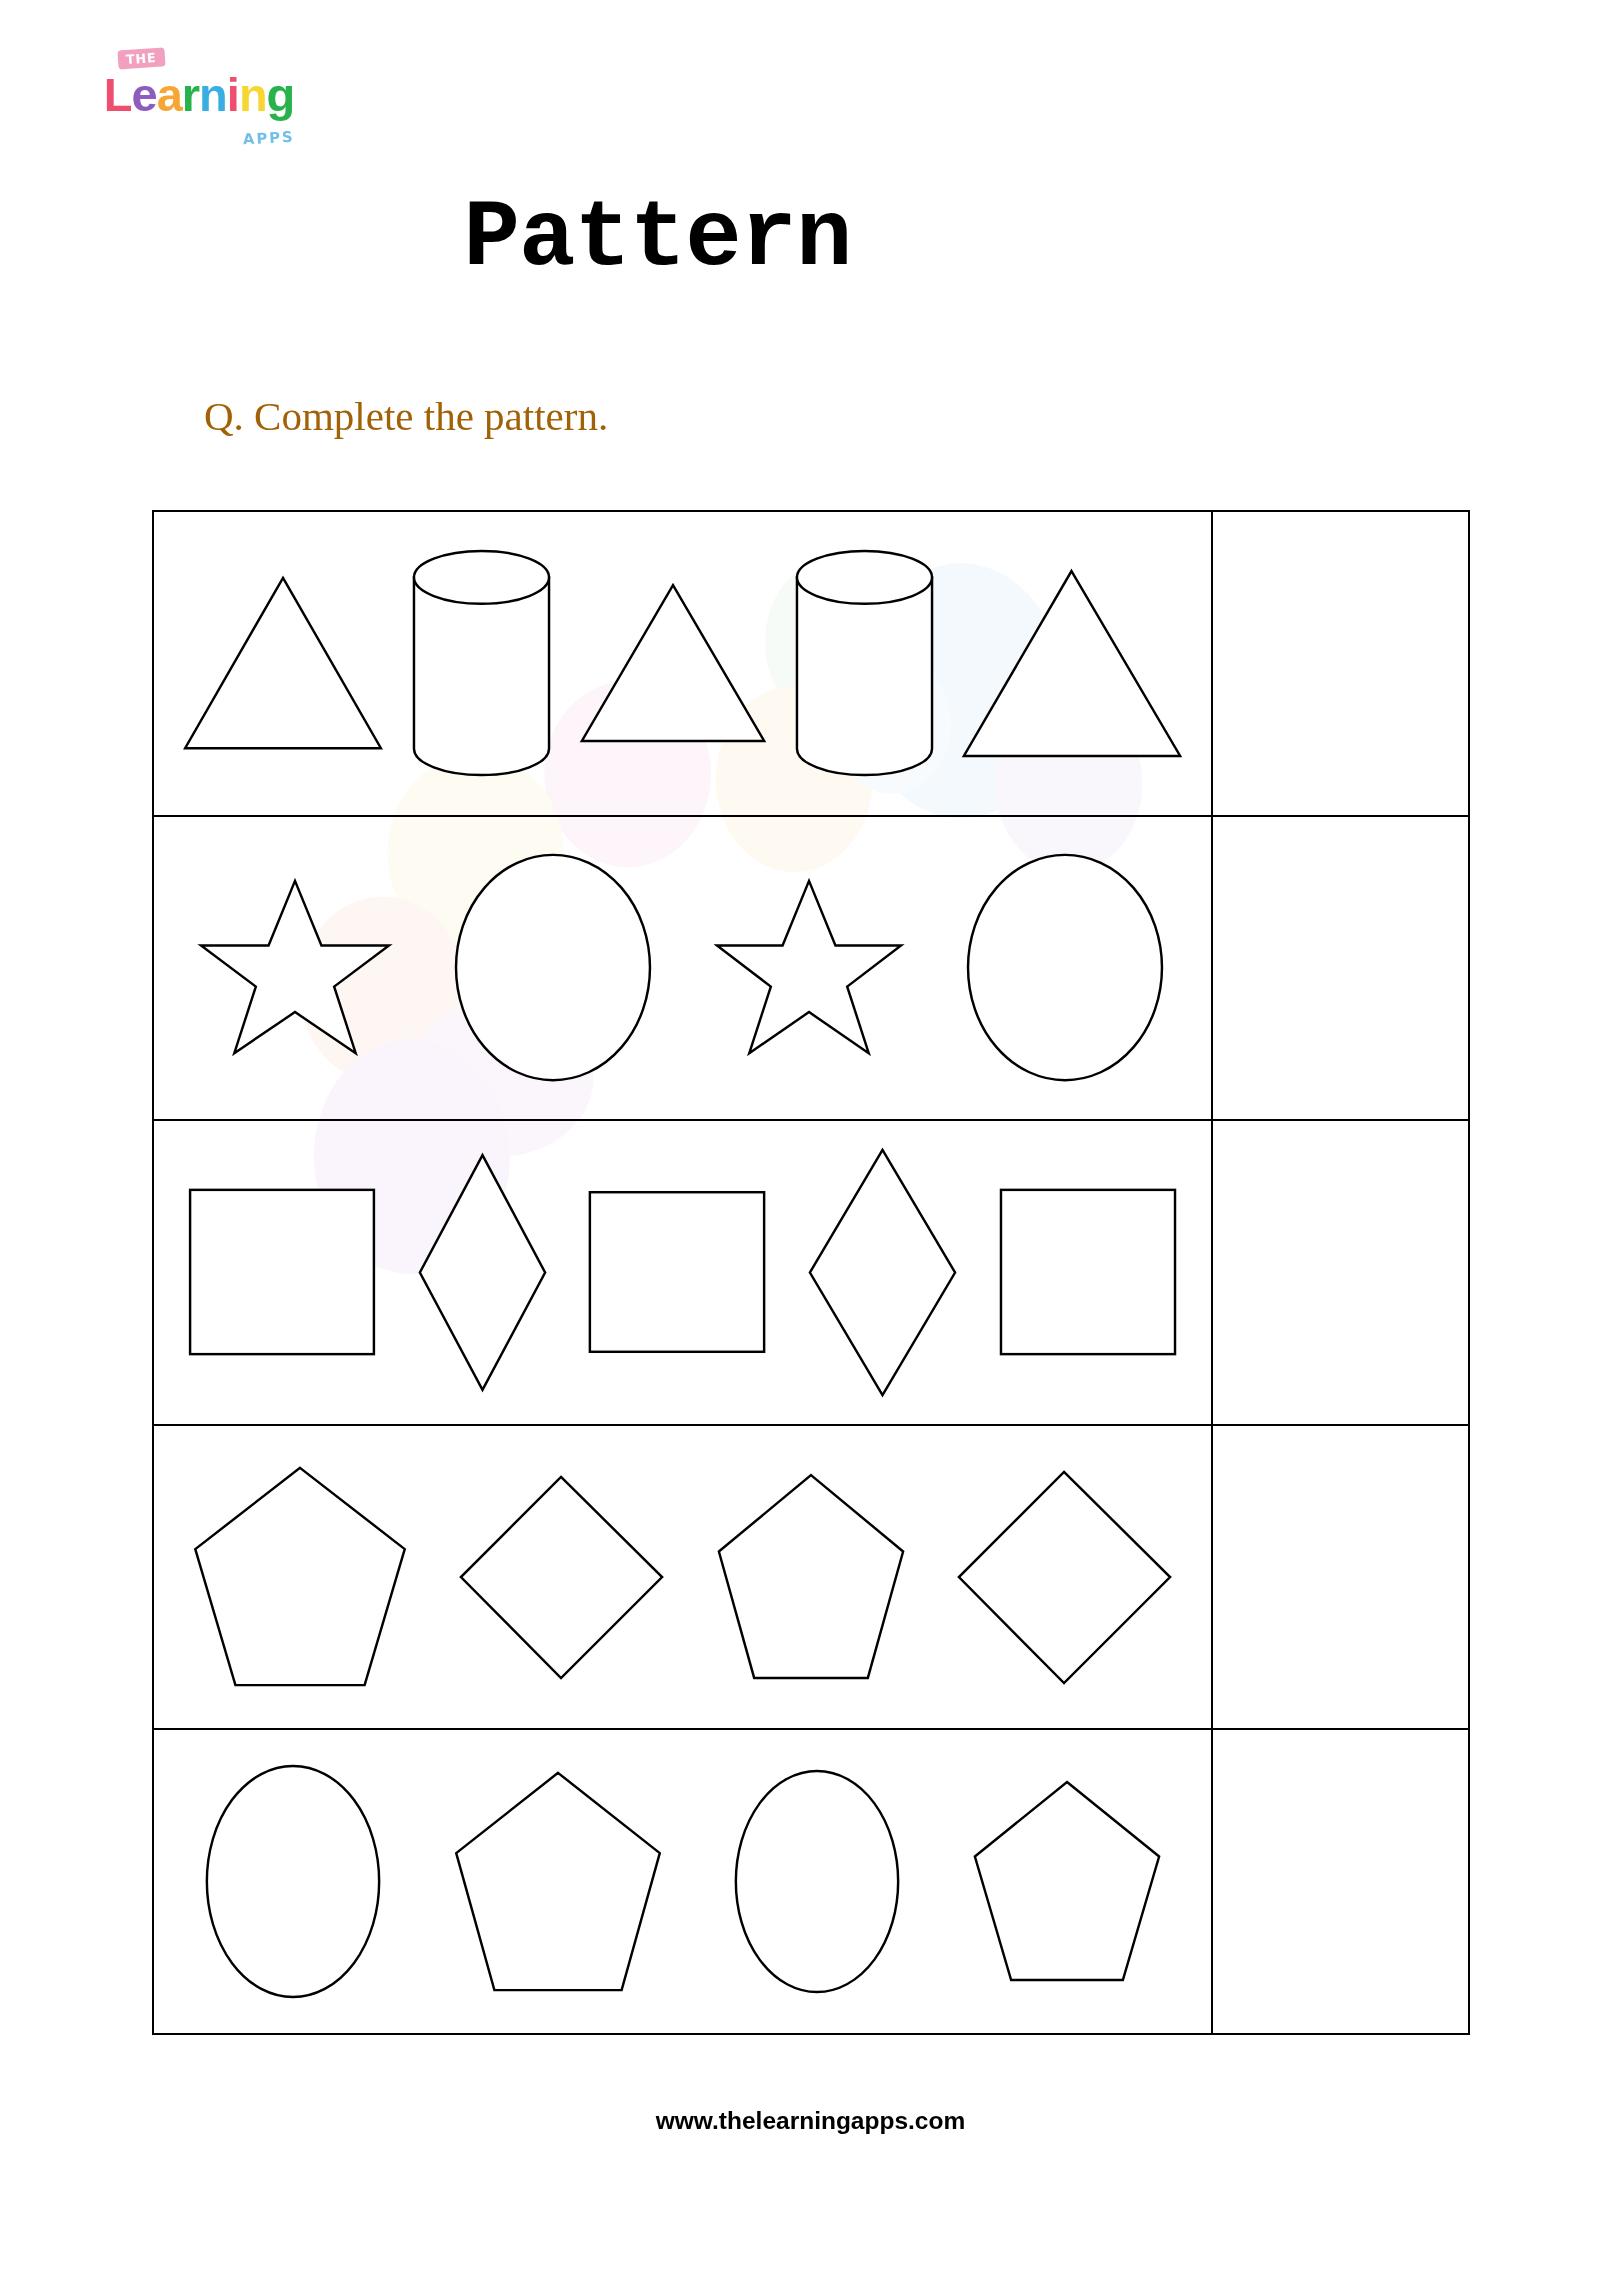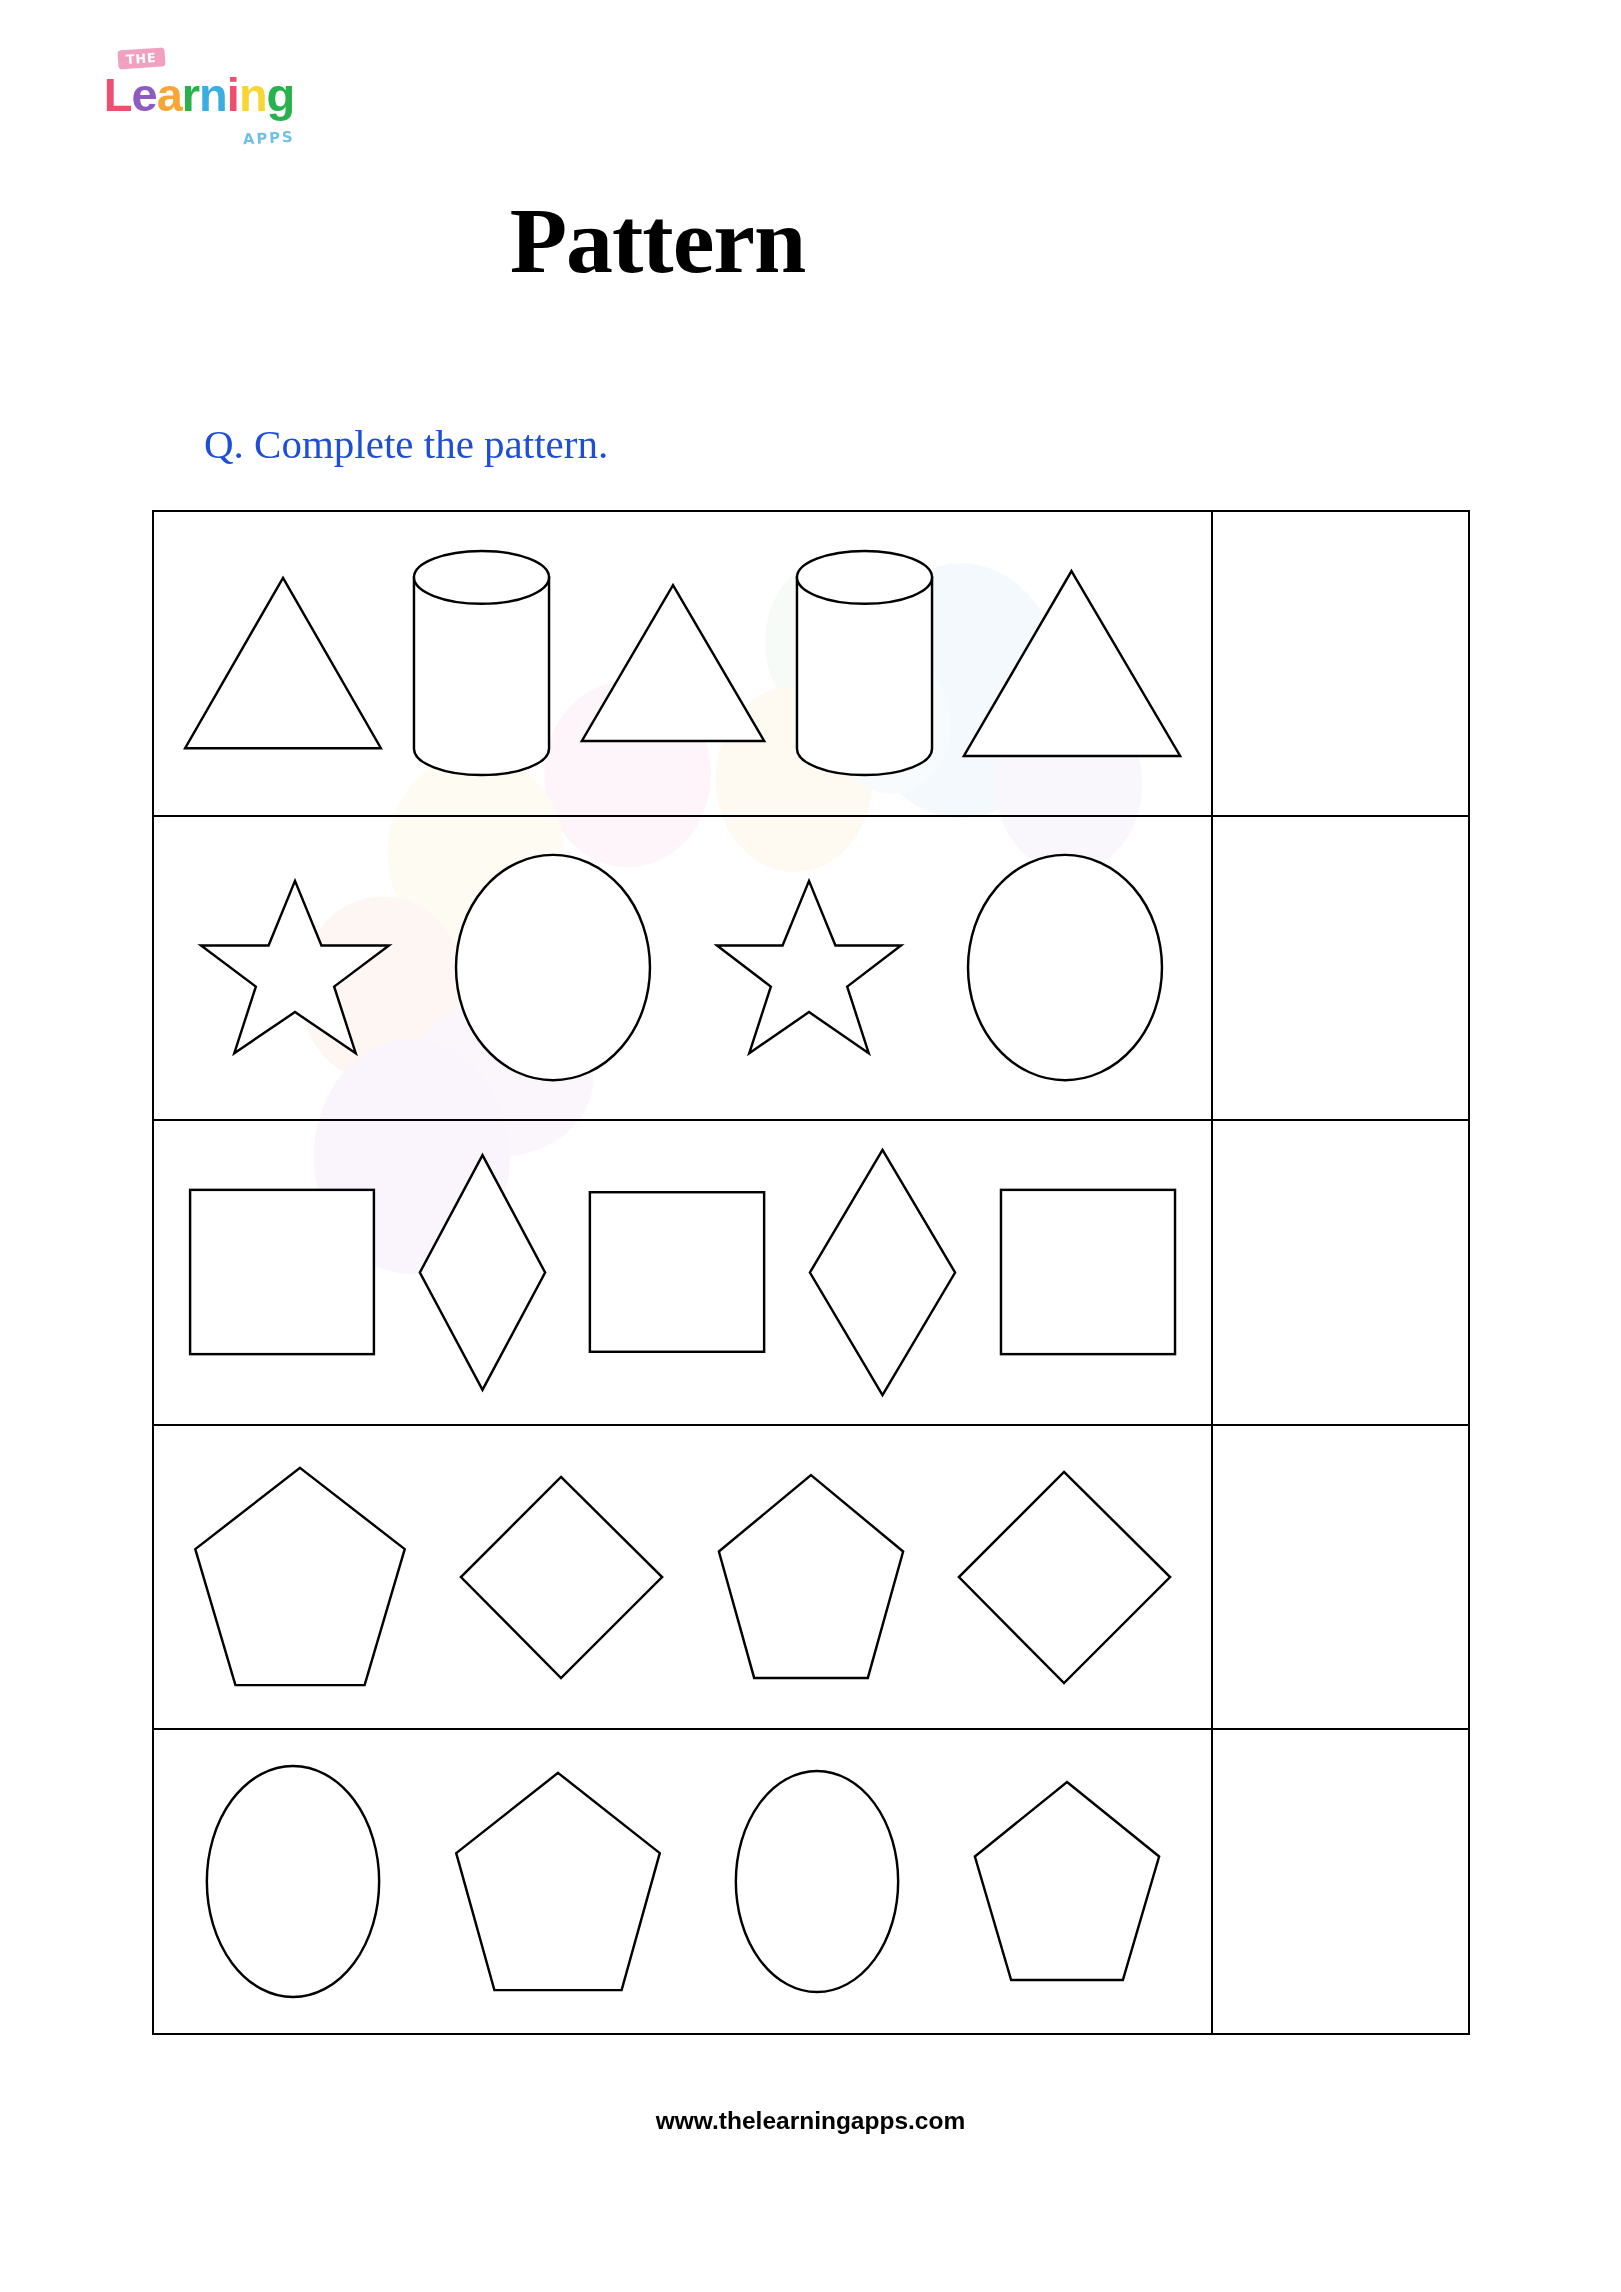--- a/index.html
+++ b/index.html
@@ -64,36 +64,35 @@
     transform: rotate(-3deg);
   }
 
   
   .page-title {
     position: absolute;
     left: 0;
     top: 186px;
     width: 1315px;
     text-align: center;
-    font-family: Liberation Serif, serif;
+    font-family: Liberation Mono, monospace;
     font-size: 94px;
     font-weight: bold;
     color: #000000;
     letter-spacing: -1px;
   }
 
   
   .question {
     position: absolute;
     left: 204px;
     top: 392px;
     font-family: "Liberation Serif", serif;
     font-size: 41px;
-    color: #1d4ed8;
-    margin-top: 28px;
+    color: #a16207;
   }
 
   
   .watermark {
     position: absolute;
     left: 206px;
     top: 529px;
     width: 1059px;
     height: 902px;
     opacity: 0.30;

